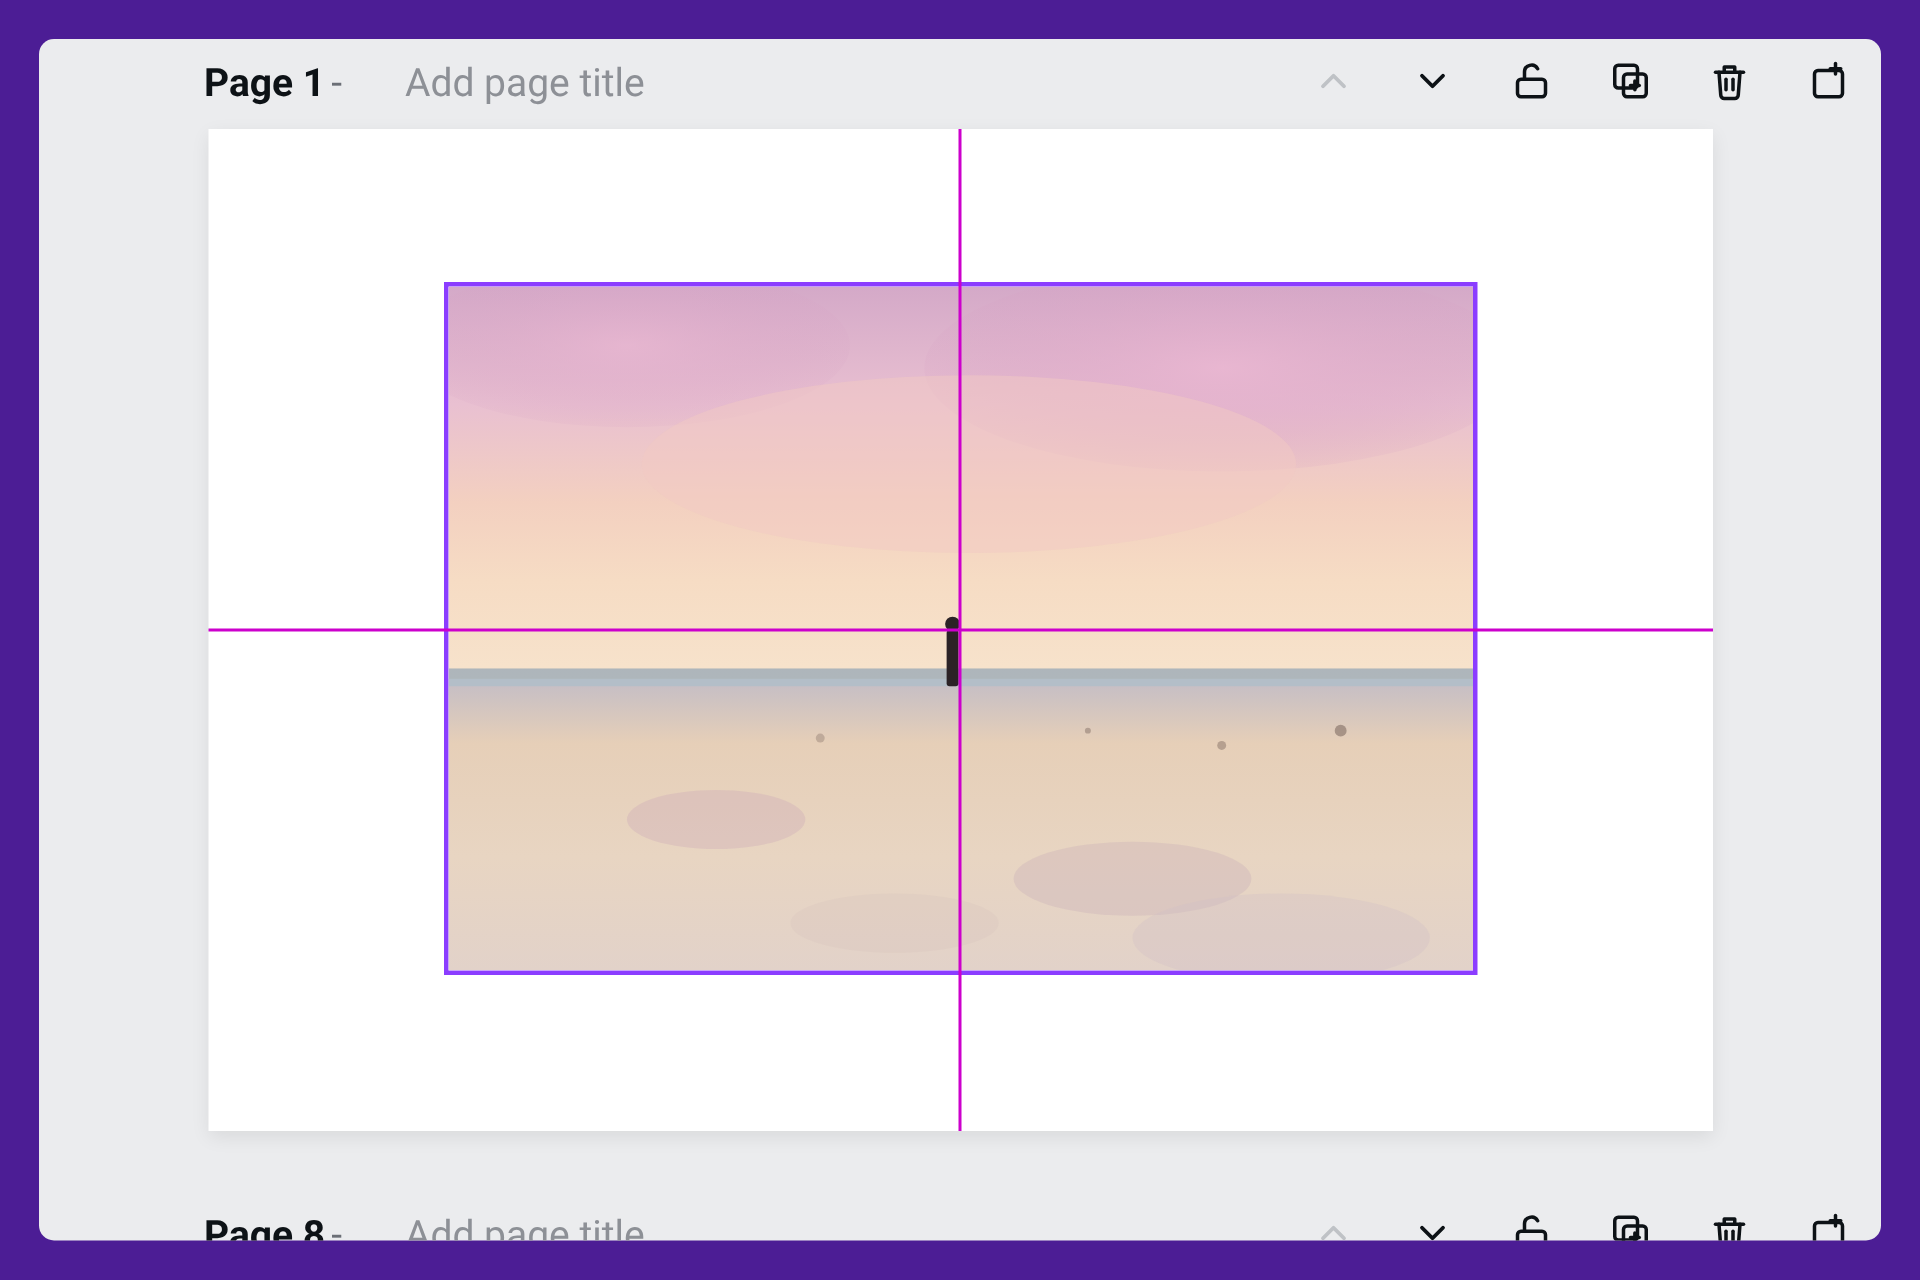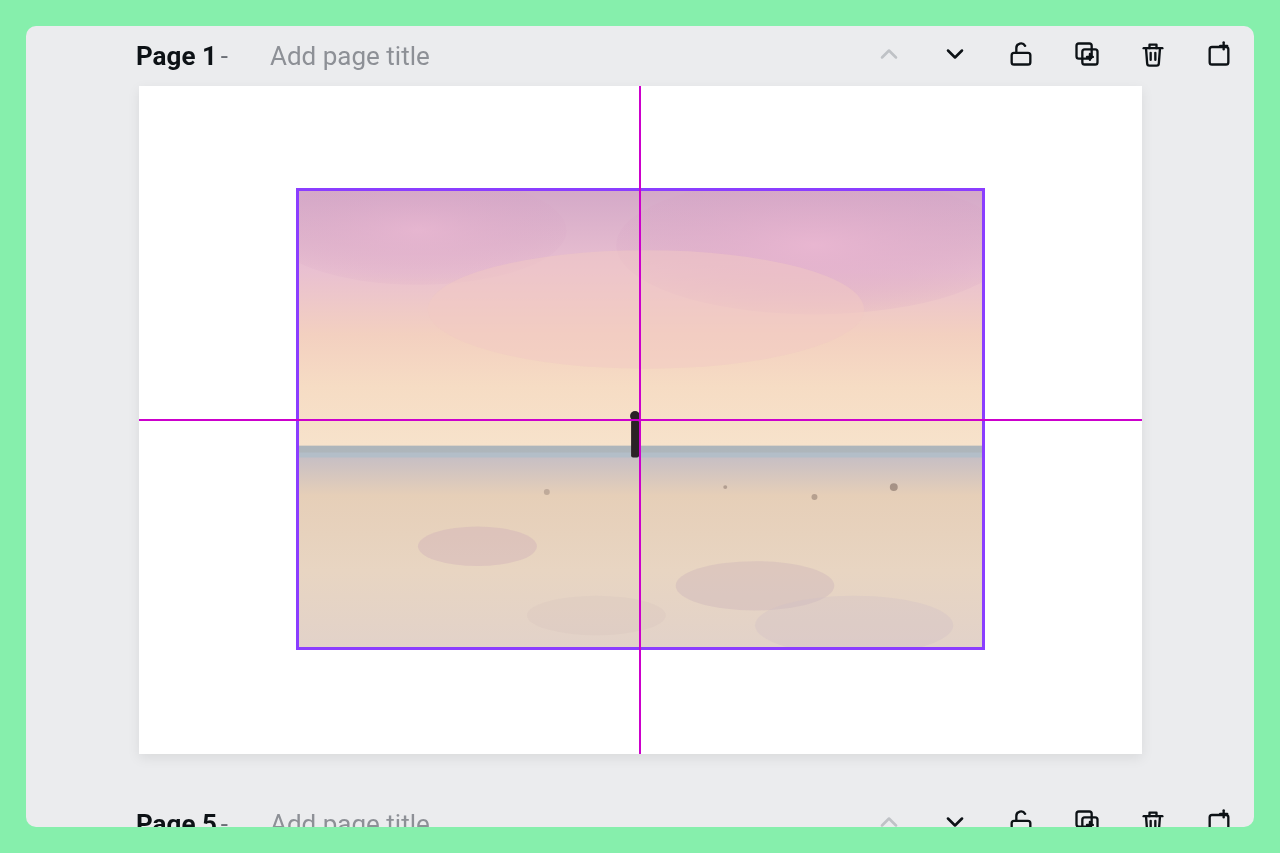--- a/index.html
+++ b/index.html
@@ -1,20 +1,20 @@
 <!DOCTYPE html>
 <html><head>
 <meta charset="utf-8">
 <style>
   * { box-sizing: border-box; margin: 0; padding: 0; }
   html, body { width: 1280px; height: 853px; overflow: hidden; font-family: -apple-system, BlinkMacSystemFont, "Segoe UI", Roboto, sans-serif; }
   .outer-frame {
     width: 1280px;
     height: 853px;
-    background: #86efac;
+    background: #4c1d95;
     padding: 26px;
   }
   .app-window {
     width: 100%;
     height: 100%;
     background: #ebecee;
     border-radius: 10px;
     overflow: hidden;
     position: relative;
   }
@@ -212,21 +212,21 @@
             <circle cx="250" cy="305" r="3" fill="#6d5a52" opacity="0.3"></circle>
           </svg>
         </div>
         <div class="guide-h"></div>
         <div class="guide-v"></div>
       </div>
     </div>
 
     <div class="page2-header">
       <div class="page-title-group">
-        <span class="page-number">Page 5</span>
+        <span class="page-number">Page 8</span>
         <span class="page-sep">-</span>
         <span class="page-title-placeholder">Add page title</span>
       </div>
       <div class="page-actions">
         <div class="icon-btn disabled">
           <span>
             <svg viewBox="0 0 24 24" fill="none" stroke="currentColor" stroke-width="2.2" stroke-linecap="round" stroke-linejoin="round">
                 <polyline points="6 15 12 9 18 15"></polyline>
               </svg>
           </span>

